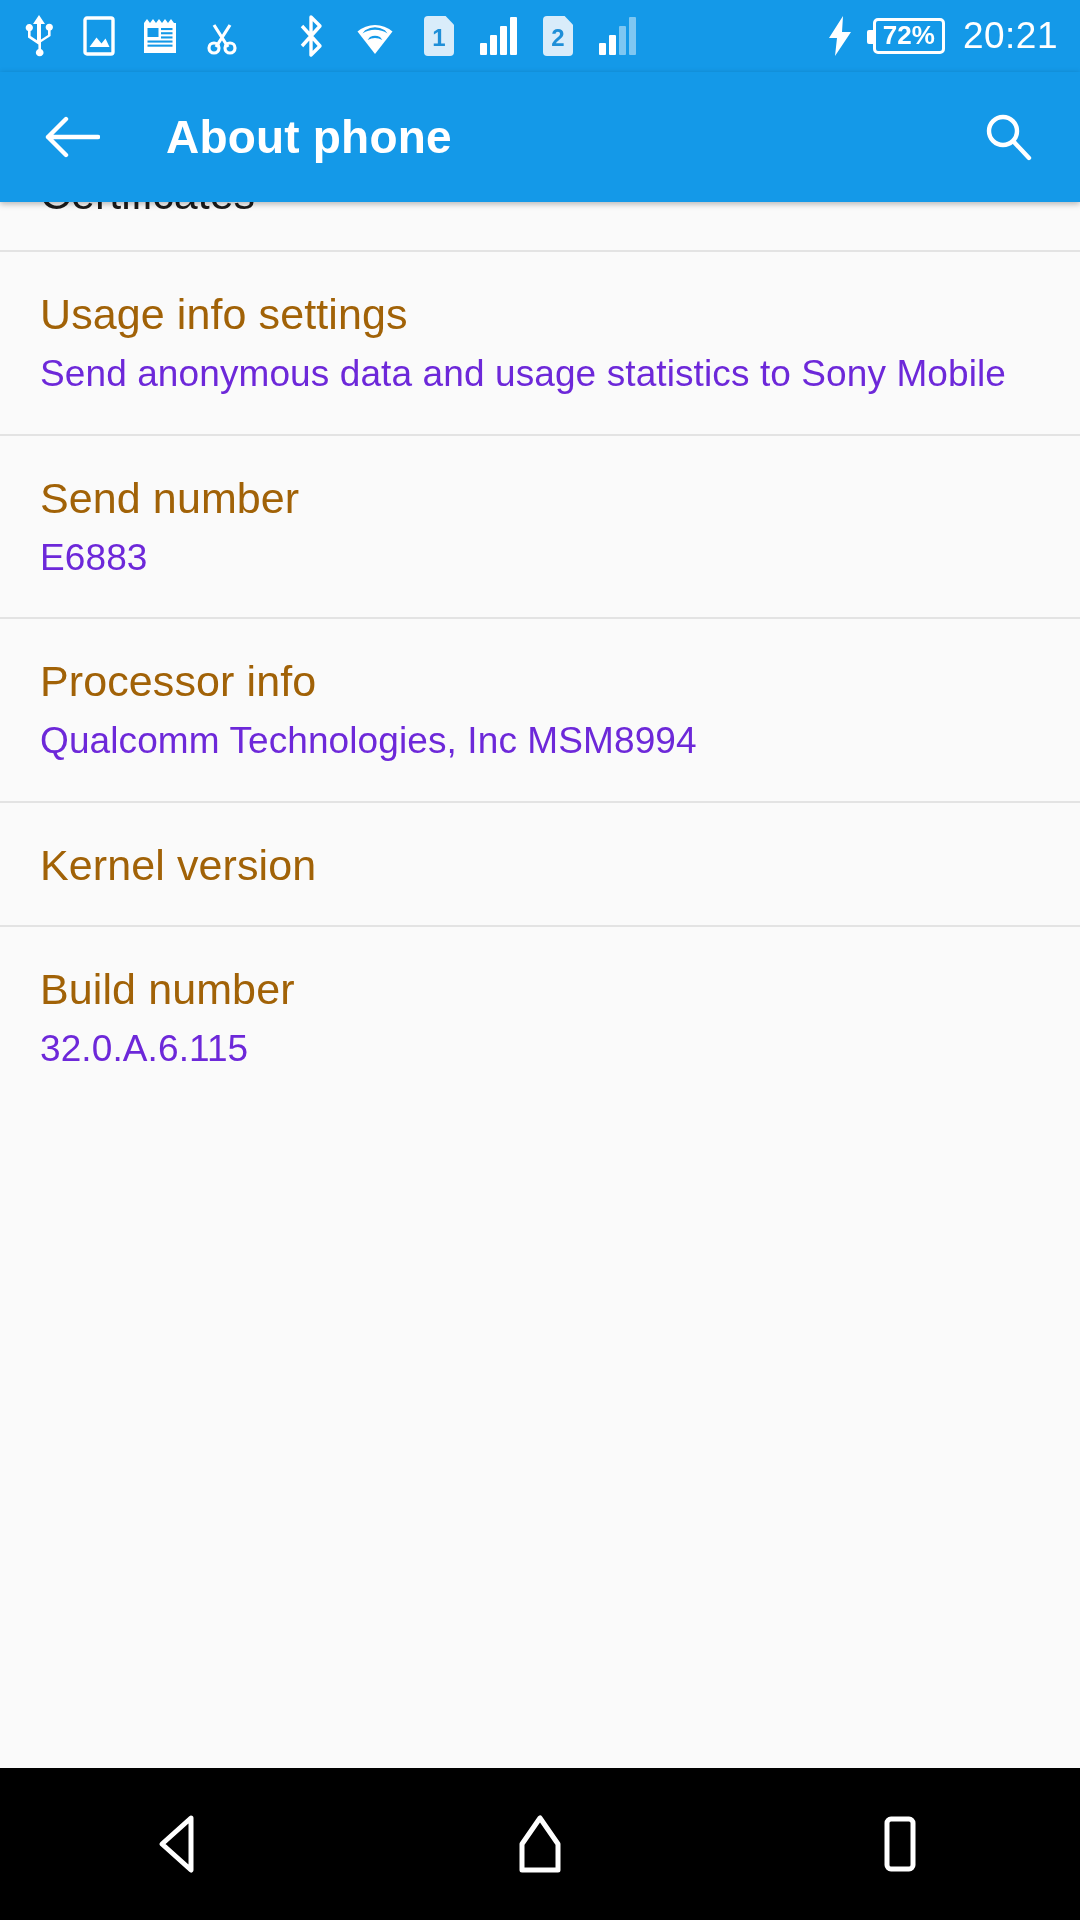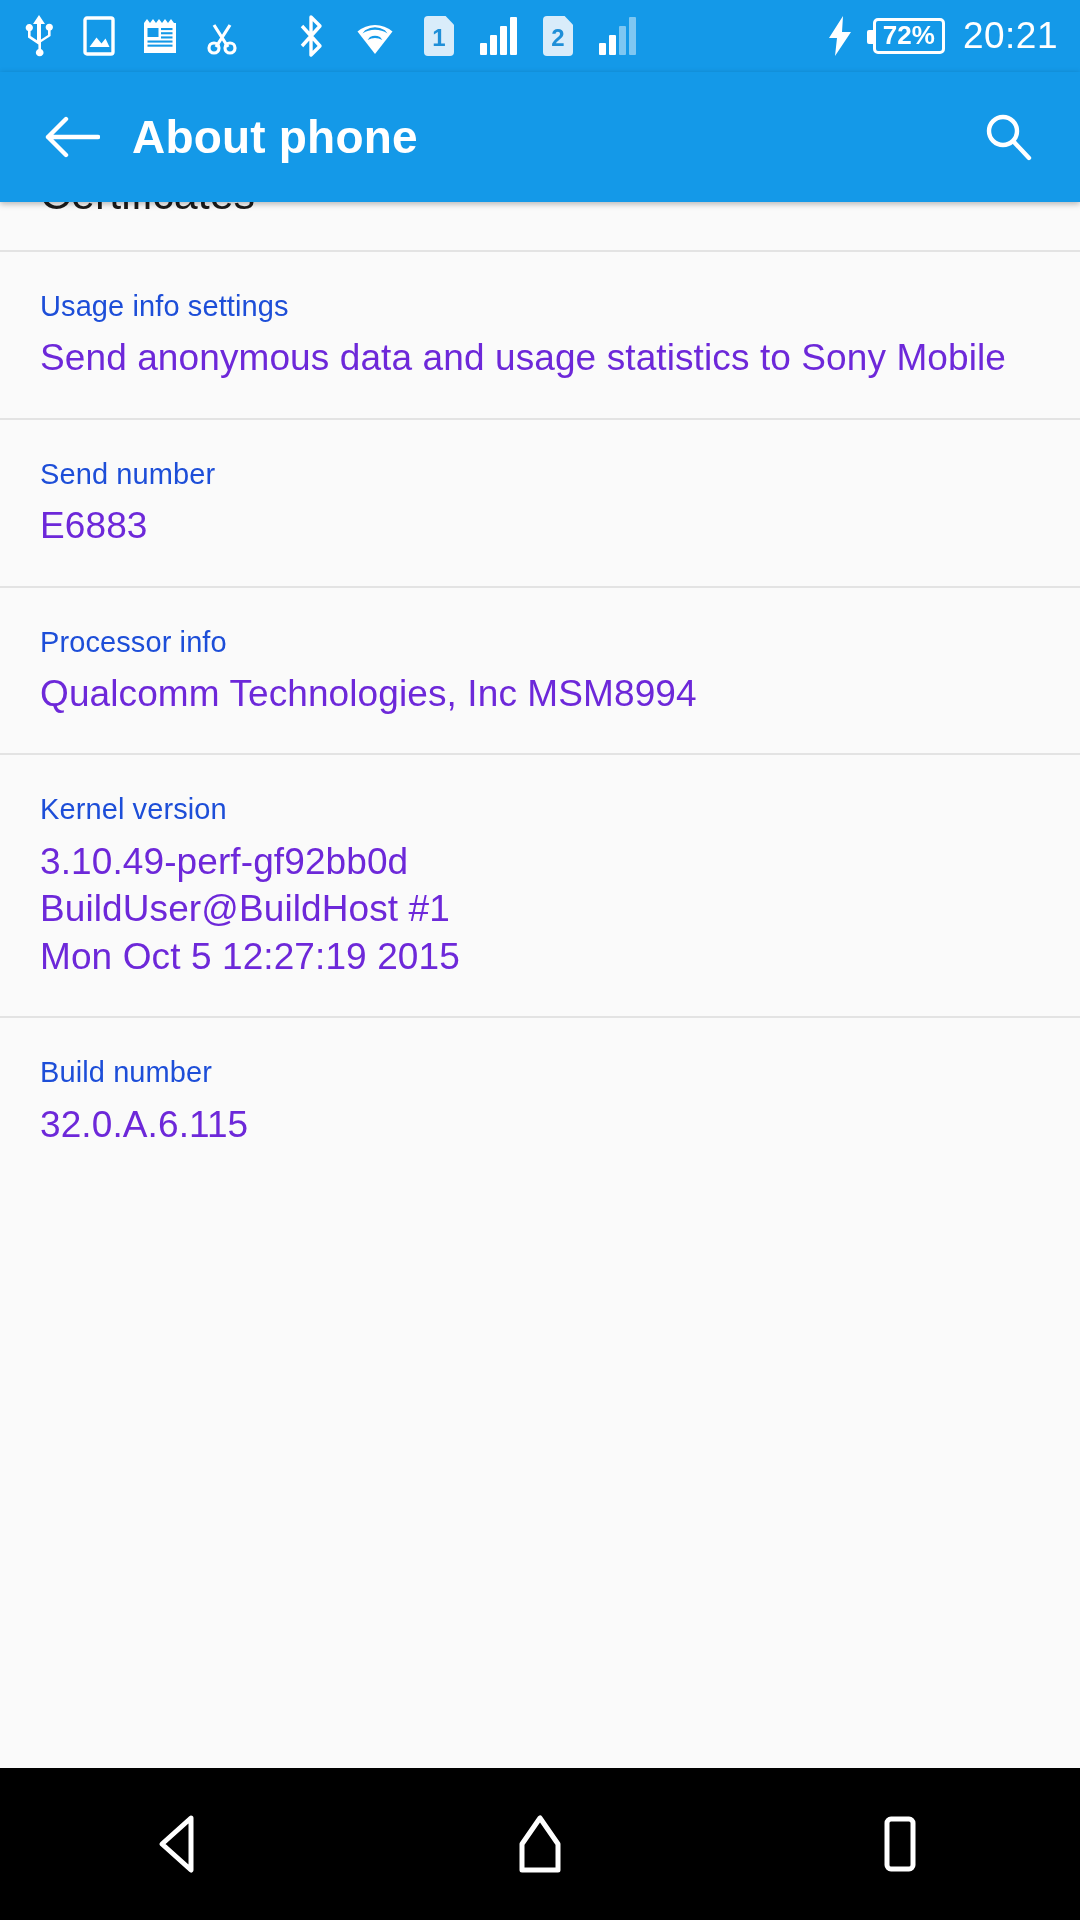--- a/index.html
+++ b/index.html
@@ -50,21 +50,21 @@
 
   
   .app-bar {
     height:130px; background:#1499e8; flex-shrink:0;
     display:flex; align-items:center; padding:0 40px;
     position:relative; z-index:5;
     box-shadow:0 2px 6px rgba(0,0,0,0.28);
   }
   .back-btn { width:64px; height:64px; display:flex; align-items:center; justify-content:center; }
   .app-title {
-    color:#fff; font-size:46px; font-weight:700; margin-left:28px;
+    color:#fff; font-size:46px; font-weight:700; margin-left:62px;
     letter-spacing:0.2px; white-space:nowrap;
   }
   .search-btn { margin-left:auto; width:64px; height:64px; display:flex; align-items:center; justify-content:center; }
 
   
   .list {
     flex:1; background:#fafafa; overflow:hidden; position:relative;
   }
   .clipped-row {
     height:48px; padding:0 40px; position:relative; overflow:hidden;
@@ -72,21 +72,21 @@
   .clipped-row .ct {
     font-size:43px; color:#1b1b1b; position:absolute; top:-32px; left:40px; white-space:nowrap;
   }
   .row {
     padding:38px 40px 36px 40px;
     border-top:2px solid #e3e3e3;
     background:#fafafa;
   }
   .row:first-of-type { border-top:none; }
   .row .title {
-    font-size:29px; color:#1d4ed8; line-height:1.12; font-weight:400;
+    font-size:43px; color:#a16207; line-height:1.12; font-weight:400;
     letter-spacing:0.1px;
   }
   .row .sub {
     font-size:37px; color:#6d28d9; line-height:1.28; margin-top:12px;
     letter-spacing:0.1px; white-space:pre-line;
   }
 
   
   .nav-bar {
     height:152px; background:#000; flex-shrink:0;
@@ -206,23 +206,20 @@
     </div>
 
     <div class="row">
       <div class="title">Processor info</div>
       <div class="sub">Qualcomm Technologies, Inc MSM8994</div>
     </div>
 
 
     <div class="row">
       <div class="title">Kernel version</div>
-      <div class="sub">3.10.49-perf-gf92bb0d
-BuildUser@BuildHost #1
-Mon Oct 5 12:27:19 2015</div>
     </div>
 
     <div class="row">
       <div class="title">Build number</div>
       <div class="sub">32.0.A.6.115</div>
     </div>
   </div>
 
   <div class="nav-bar">
     <div class="nav-btn">

